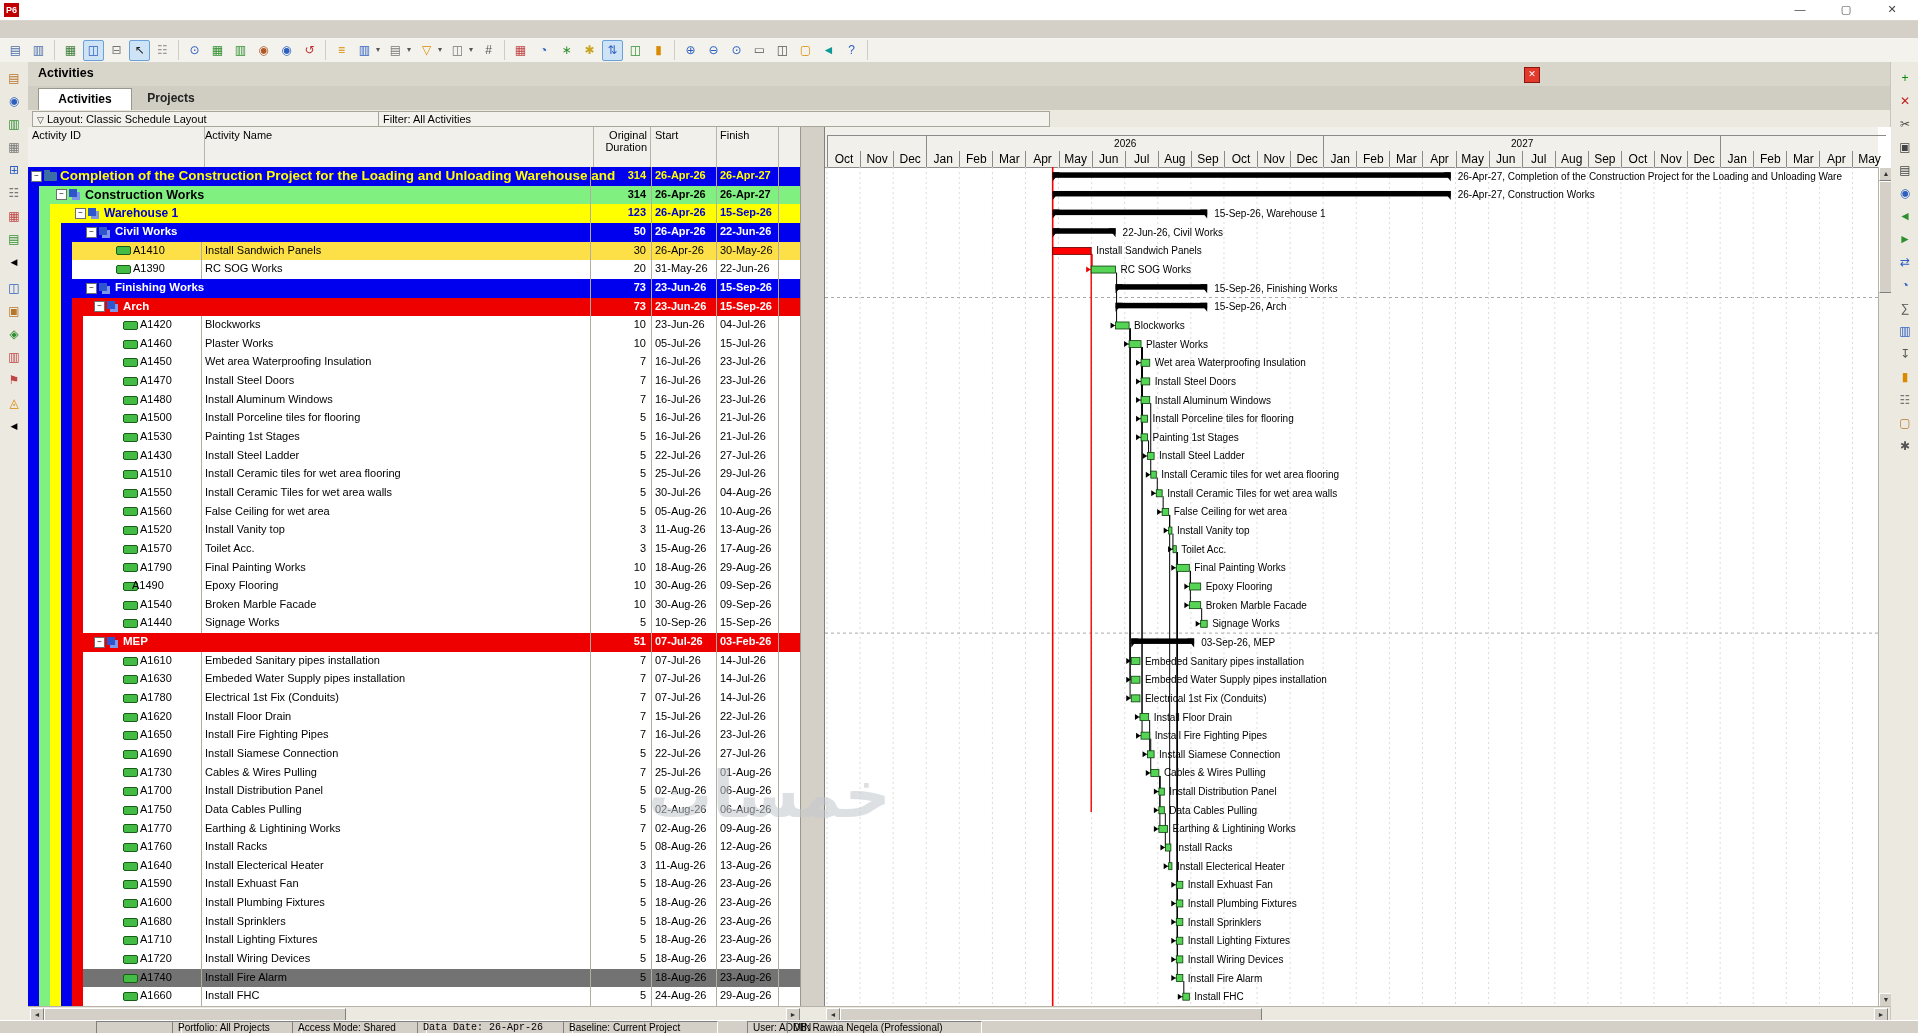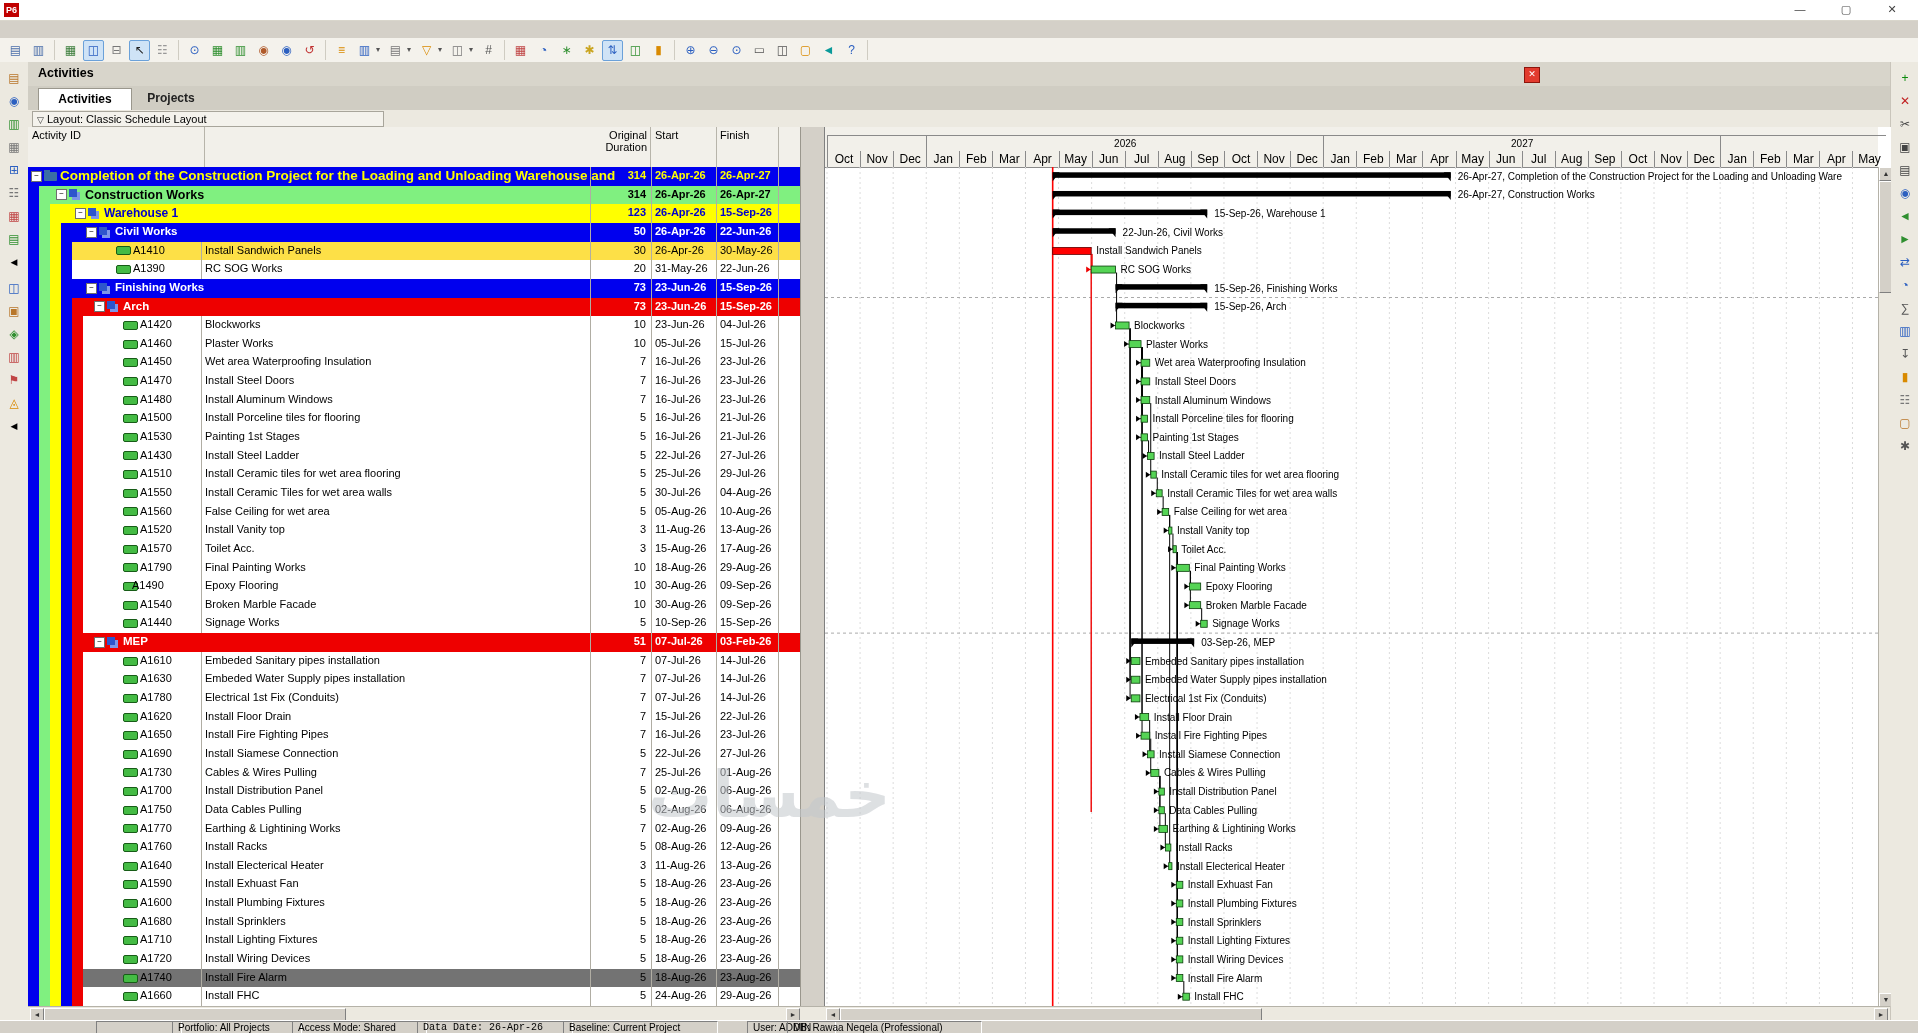--- a/index.html
+++ b/index.html
@@ -137,25 +137,29 @@
   <div class="abs" id="tabrow">
     <div class="tab active" style="left:10px;width:92px;">Activities</div>
     <div class="tab inactive" style="left:104px;width:78px;">Projects</div>
   </div>
 
   <div class="abs" id="layoutbar">
     <div class="optcell" style="left:4px;width:346px;">
       <span style="font-size:9px;color:#333;">▽</span>
       <span>Layout: Classic Schedule Layout</span>
     </div>
+    <div class="optcell" style="left:350px;width:666px;">
+      <span>Filter: All Activities</span>
+    </div>
   </div>
 
   <div class="abs" id="tablepane">
     <div id="thead">
       <div class="hcell" style="left:0;width:172px;padding-left:4px;">Activity ID</div>
+      <div class="hcell" style="left:173px;width:388px;padding-left:4px;">Activity Name</div>
       <div class="hcell" style="left:562px;width:57px;text-align:right;padding-right:3px;">Original Duration</div>
       <div class="hcell" style="left:623px;width:61px;padding-left:4px;">Start</div>
       <div class="hcell" style="left:688px;width:58px;padding-left:4px;">Finish</div>
     </div>
     <div id="tbody">
         <div class="trow" style="top: 40px; height: 18.6444px; background: rgb(0, 0, 238); border-bottom: 1px solid rgb(112, 112, 112);">
           <div class="cellline" style="left: 562px;"></div>
           <div class="cellline" style="left: 623px;"></div>
           <div class="cellline" style="left: 688px;"></div>
           <div class="cellline" style="left: 750px;"></div>

